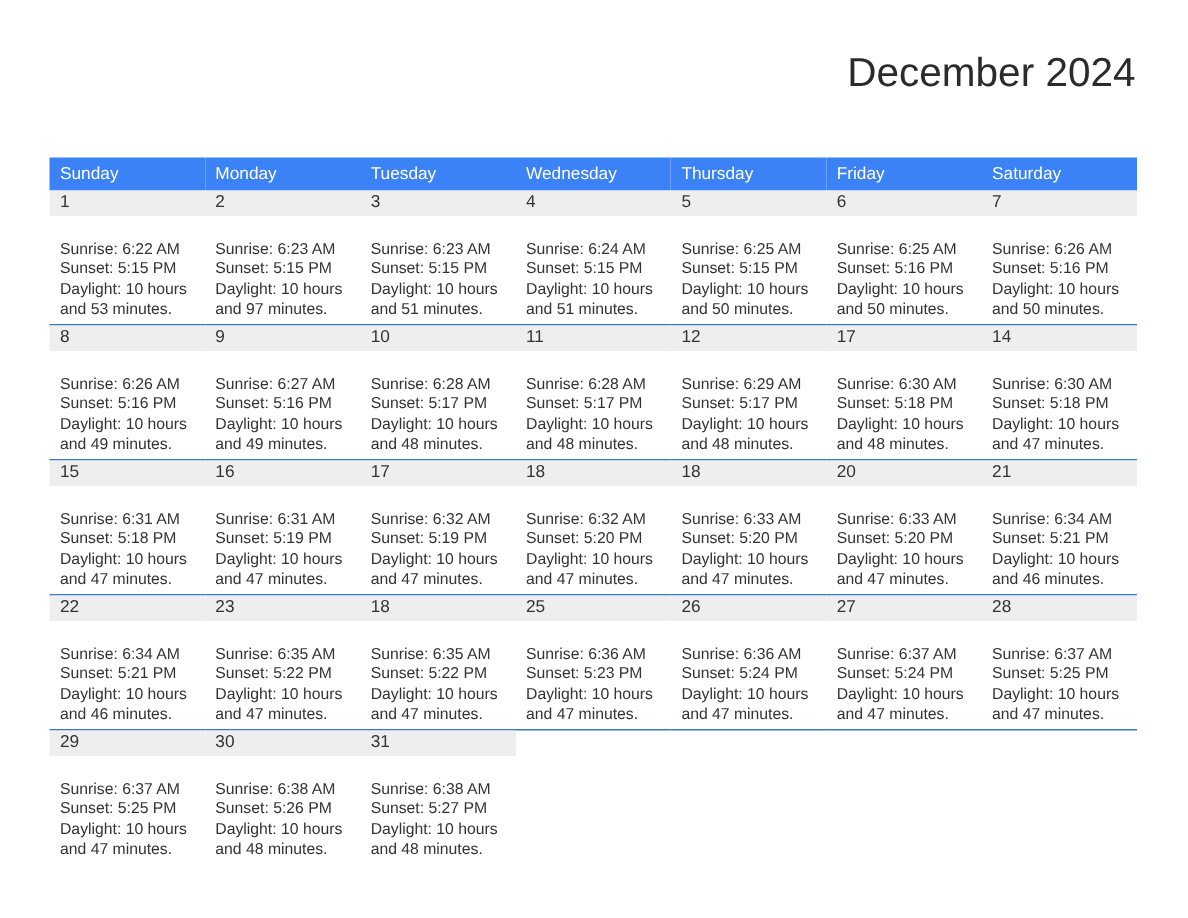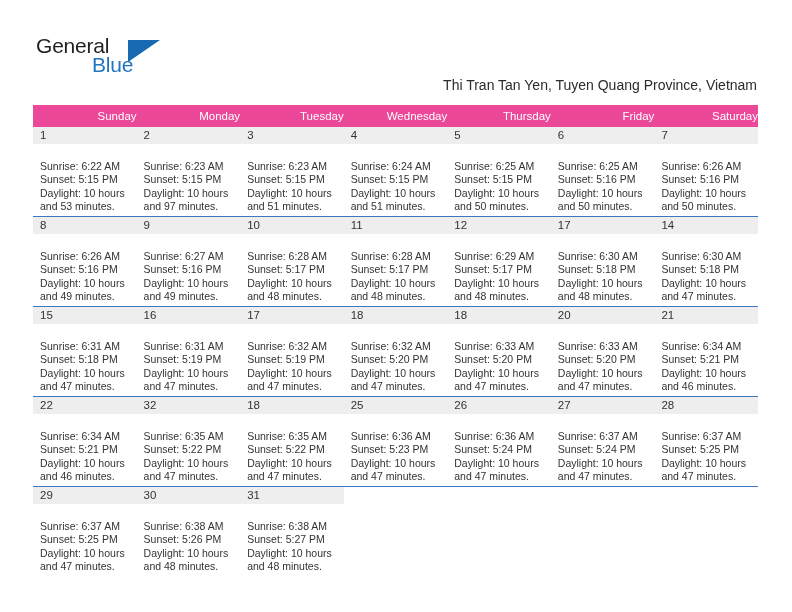--- a/index.html
+++ b/index.html
@@ -85,25 +85,25 @@
   
   .cal {
     position: absolute;
     left: 33px;
     top: 105px;
     width: 725px;
     border-collapse: collapse;
     table-layout: fixed;
   }
   .cal th {
-    background: #ec4899;
+    background: #3b82f6;
     color: #ffffff;
     font-size: 11.5px;
     font-weight: normal;
-    text-align: right;
+    text-align: left;
     padding: 5px 0 5px 7px;
     height: 11px;
     border: none;
     margin-top: 24px;
   }
   .cal td {
     width: 103.57px;
     vertical-align: top;
     padding: 0;
     border: none;
@@ -137,27 +137,22 @@
     border-top: 1.6px solid #3a79bf;
   }
 </style>
 </head>
 <body>
 
 <div class="page">
 
   <div class="header">
 
-    <div class="logo">
-      <span class="logo-general">General</span>
-      <span class="logo-tri"></span>
-      <span class="logo-blue">Blue</span>
-    </div>
-
-    <div class="subtitle">Thi Tran Tan Yen, Tuyen Quang Province, Vietnam</div>
+
+    <div class="title">December 2024</div>
   </div>
 
   <table class="cal">
     <thead>
       <tr>
         <th>Sunday</th>
         <th>Monday</th>
         <th>Tuesday</th>
         <th>Wednesday</th>
         <th>Thursday</th>
@@ -414,21 +409,21 @@
               <div class="info">
                 <div>Sunrise: 6:34 AM</div>
                 <div>Sunset: 5:21 PM</div>
                 <div>Daylight: 10 hours</div>
                 <div>and 46 minutes.</div>
               </div>
             </div>
           </td>
         <td>
             <div class="daycell">
-              <div class="daynum-band">32</div>
+              <div class="daynum-band">23</div>
               <div class="info">
                 <div>Sunrise: 6:35 AM</div>
                 <div>Sunset: 5:22 PM</div>
                 <div>Daylight: 10 hours</div>
                 <div>and 47 minutes.</div>
               </div>
             </div>
           </td>
         <td>
             <div class="daycell">

